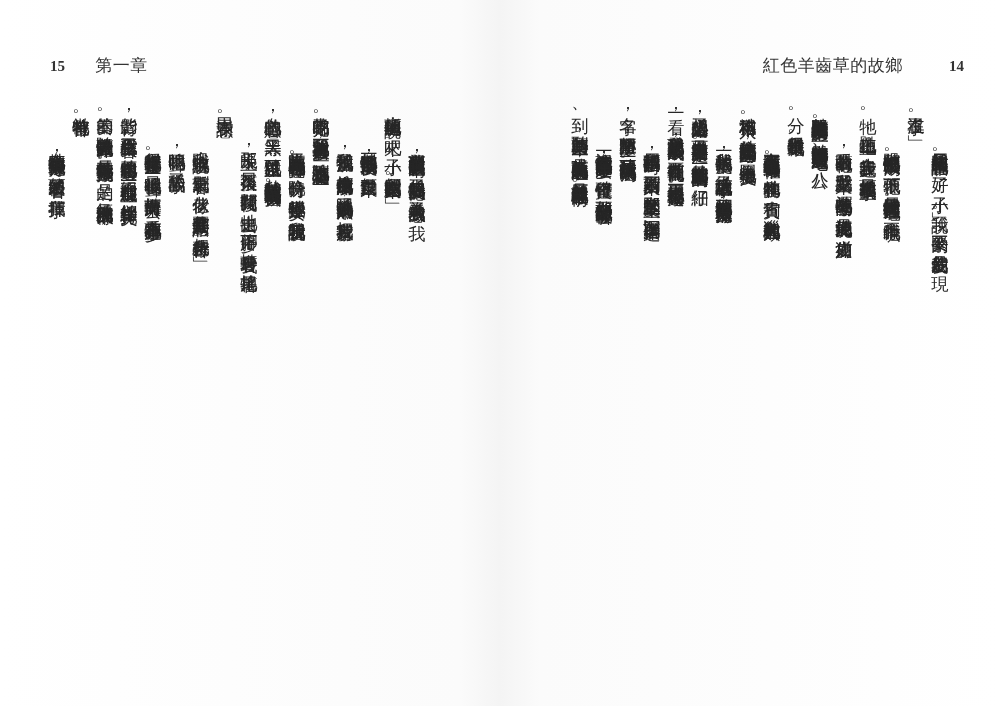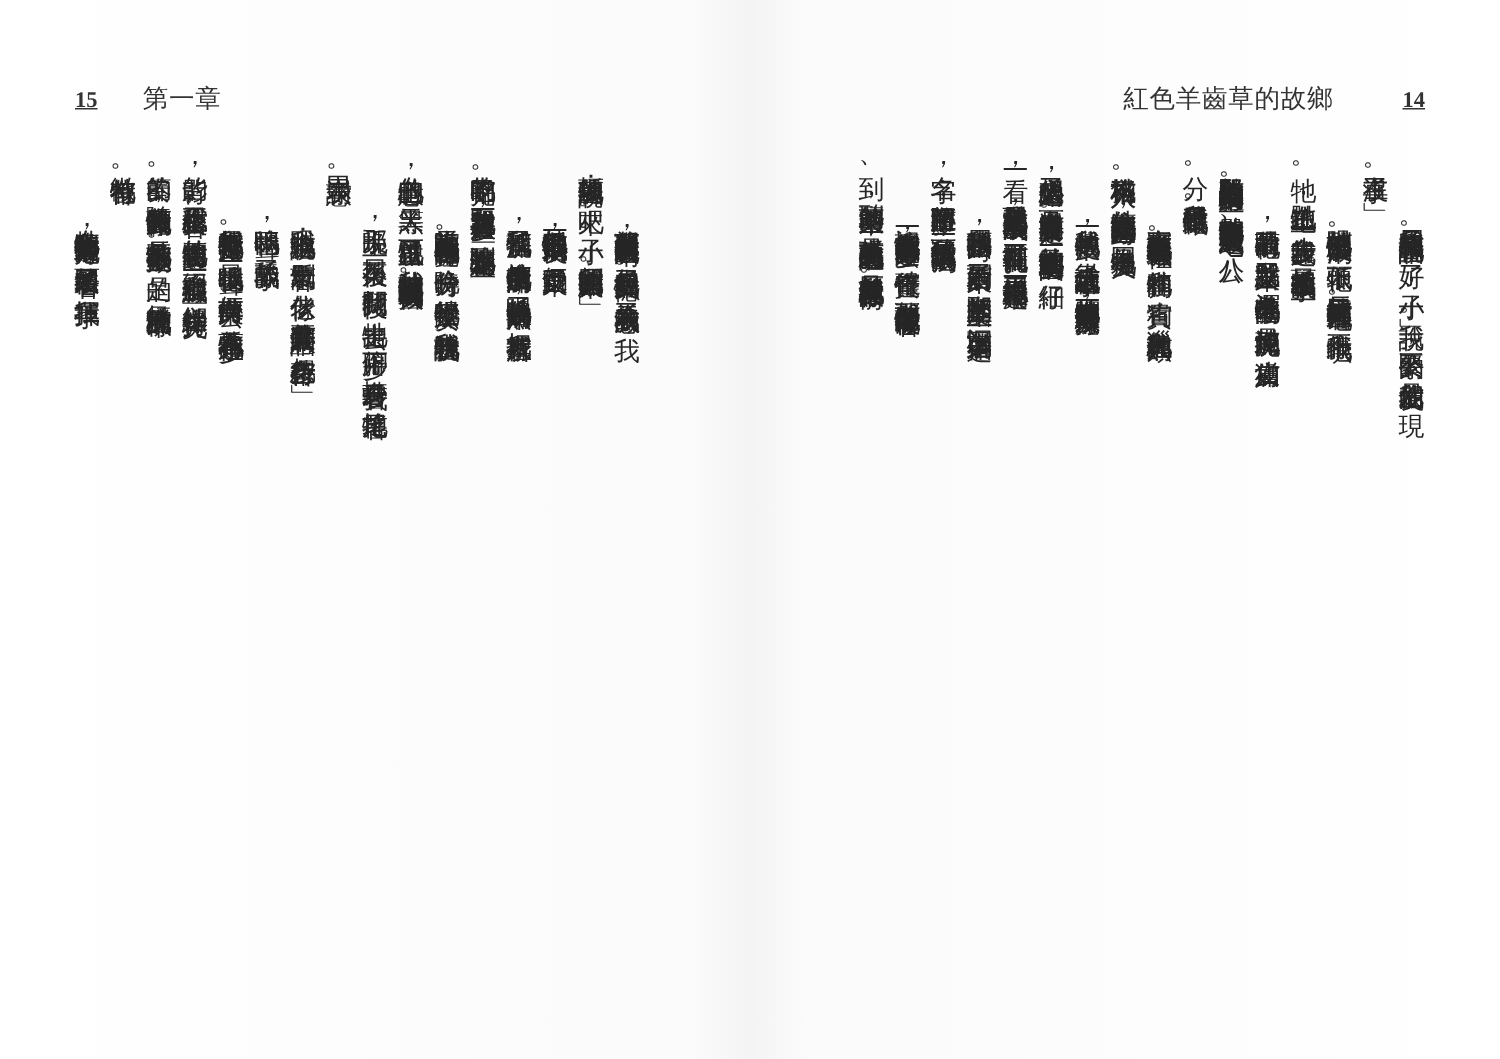--- a/index.html
+++ b/index.html
@@ -34,29 +34,28 @@
     position: absolute;
     top: 54px;
     font-size: 13px;
     color: #333;
     white-space: nowrap;
   }
   .header .num {
     font-family: "Liberation Serif", serif;
     font-size: 15px;
     font-weight: bold;
-    text-decoration: underline;
   }
   .header .title {
     font-size: 17px;
     letter-spacing: 0.5px;
   }
   .page.left .header { left: 50px; }
   .page.left .header .num { margin-right: 26px; }
-  .page.right .header { right: 50px; }
+  .page.right .header { right: 36px; }
   .page.right .header .num { margin-left: 42px; }
 
   .text-body {
     position: absolute;
     top: 104px;
     height: 520px;
   }
   .col {
     position: absolute;
     top: 0;

